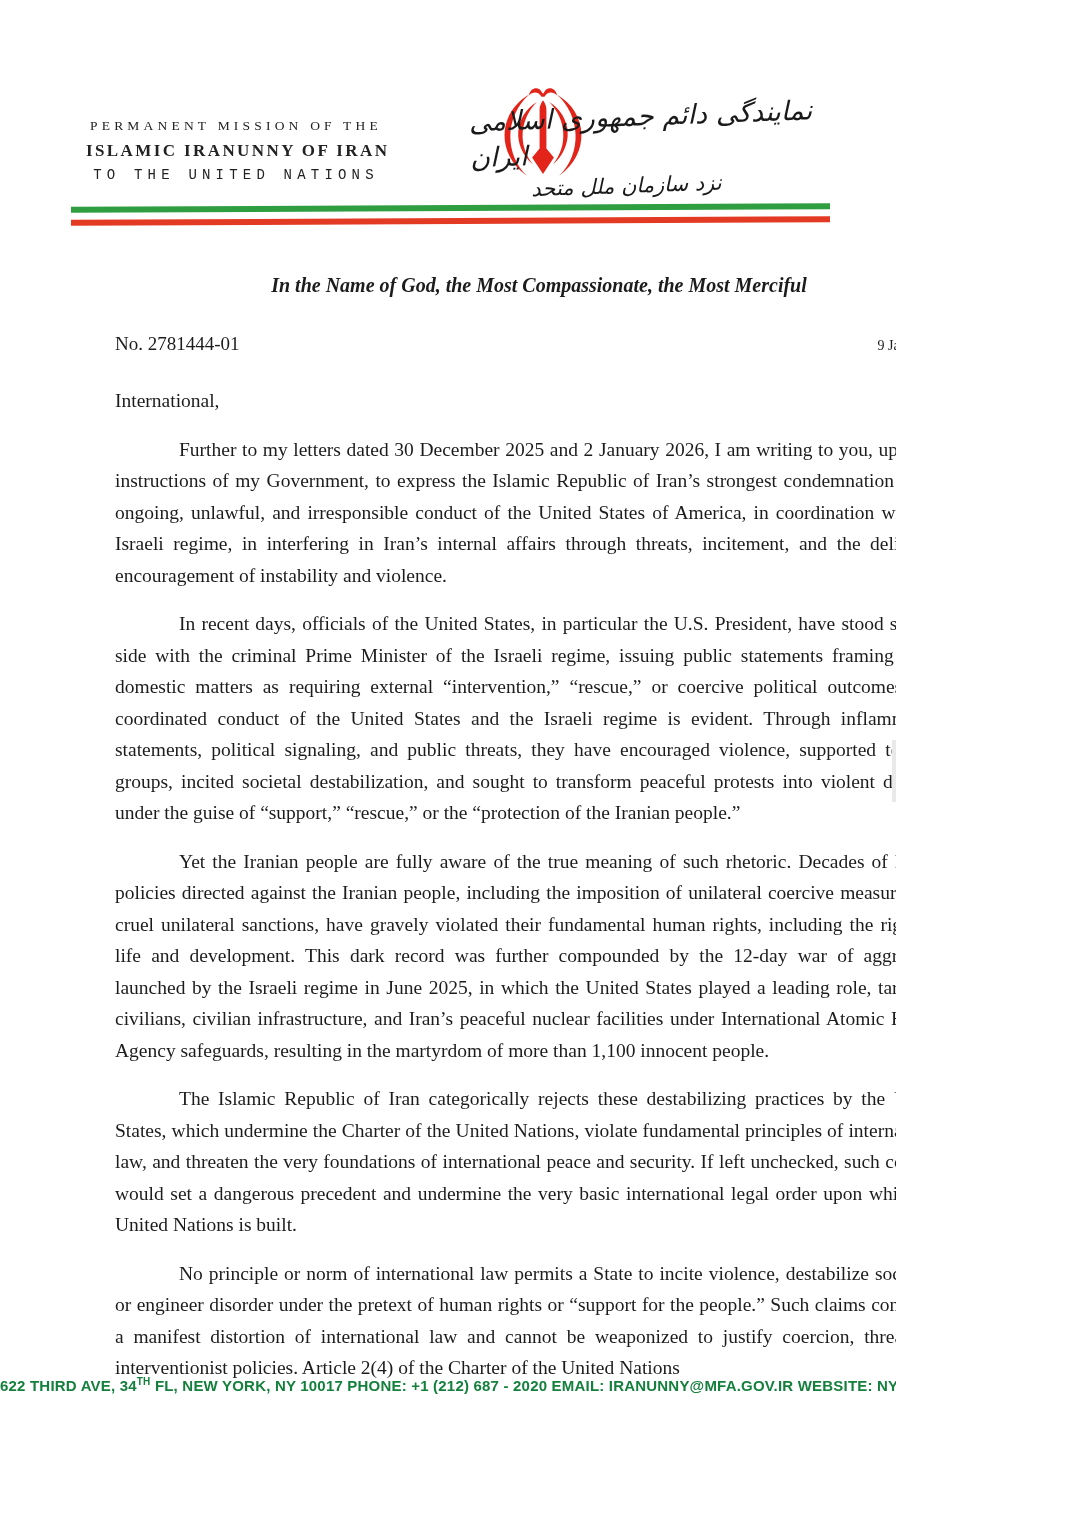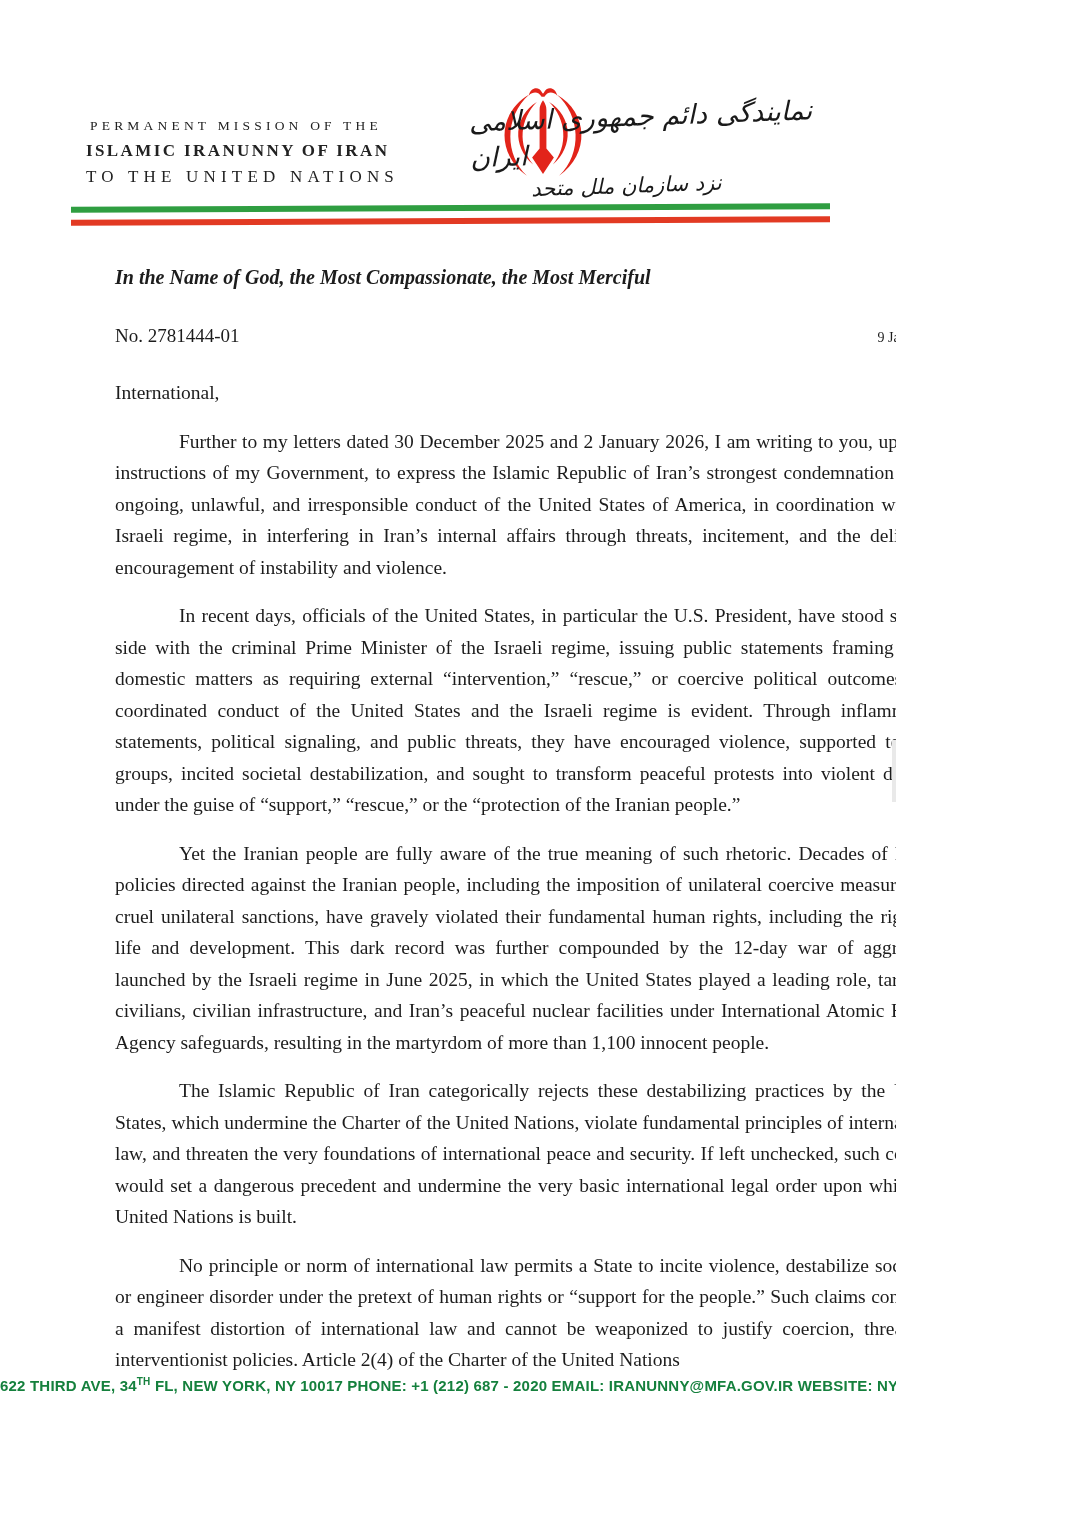--- a/index.html
+++ b/index.html
@@ -37,22 +37,23 @@
     letter-spacing: 4.2px;
     margin-bottom: 7px;
   }
   .mission-line2 {
     font-size: 17px;
     font-weight: bold;
     letter-spacing: 2.4px;
     margin-bottom: 6px;
   }
   .mission-line3 {
-    font-size: 17px;
+    font-size: 14px;
     letter-spacing: 5.2px;
+    font-family: Liberation Mono, monospace;
   }
   .emblem {
     position: absolute;
     left: 487px;
     top: 86px;
     width: 112px;
     height: 104px;
   }
   .persian-block {
     position: absolute;
@@ -98,24 +99,25 @@
   .letter {
     position: absolute;
     left: 115px;
     top: 262px;
     width: 848px;
     font-size: 19.5px;
     line-height: 31.5px;
     color: #1c1c1c;
   }
   .bismillah {
+    text-align: center;
     font-weight: bold;
     font-style: italic;
     font-size: 20px;
-    margin: 0 0 26px 0;
+    margin: 8px 0 26px 0;
   }
   .ref-row {
     display: flex;
     justify-content: space-between;
     align-items: baseline;
     margin-bottom: 24px;
   }
   .ref-no { font-size: 19px; }
   .letter-date { font-size: 14px; }
   .salutation {

